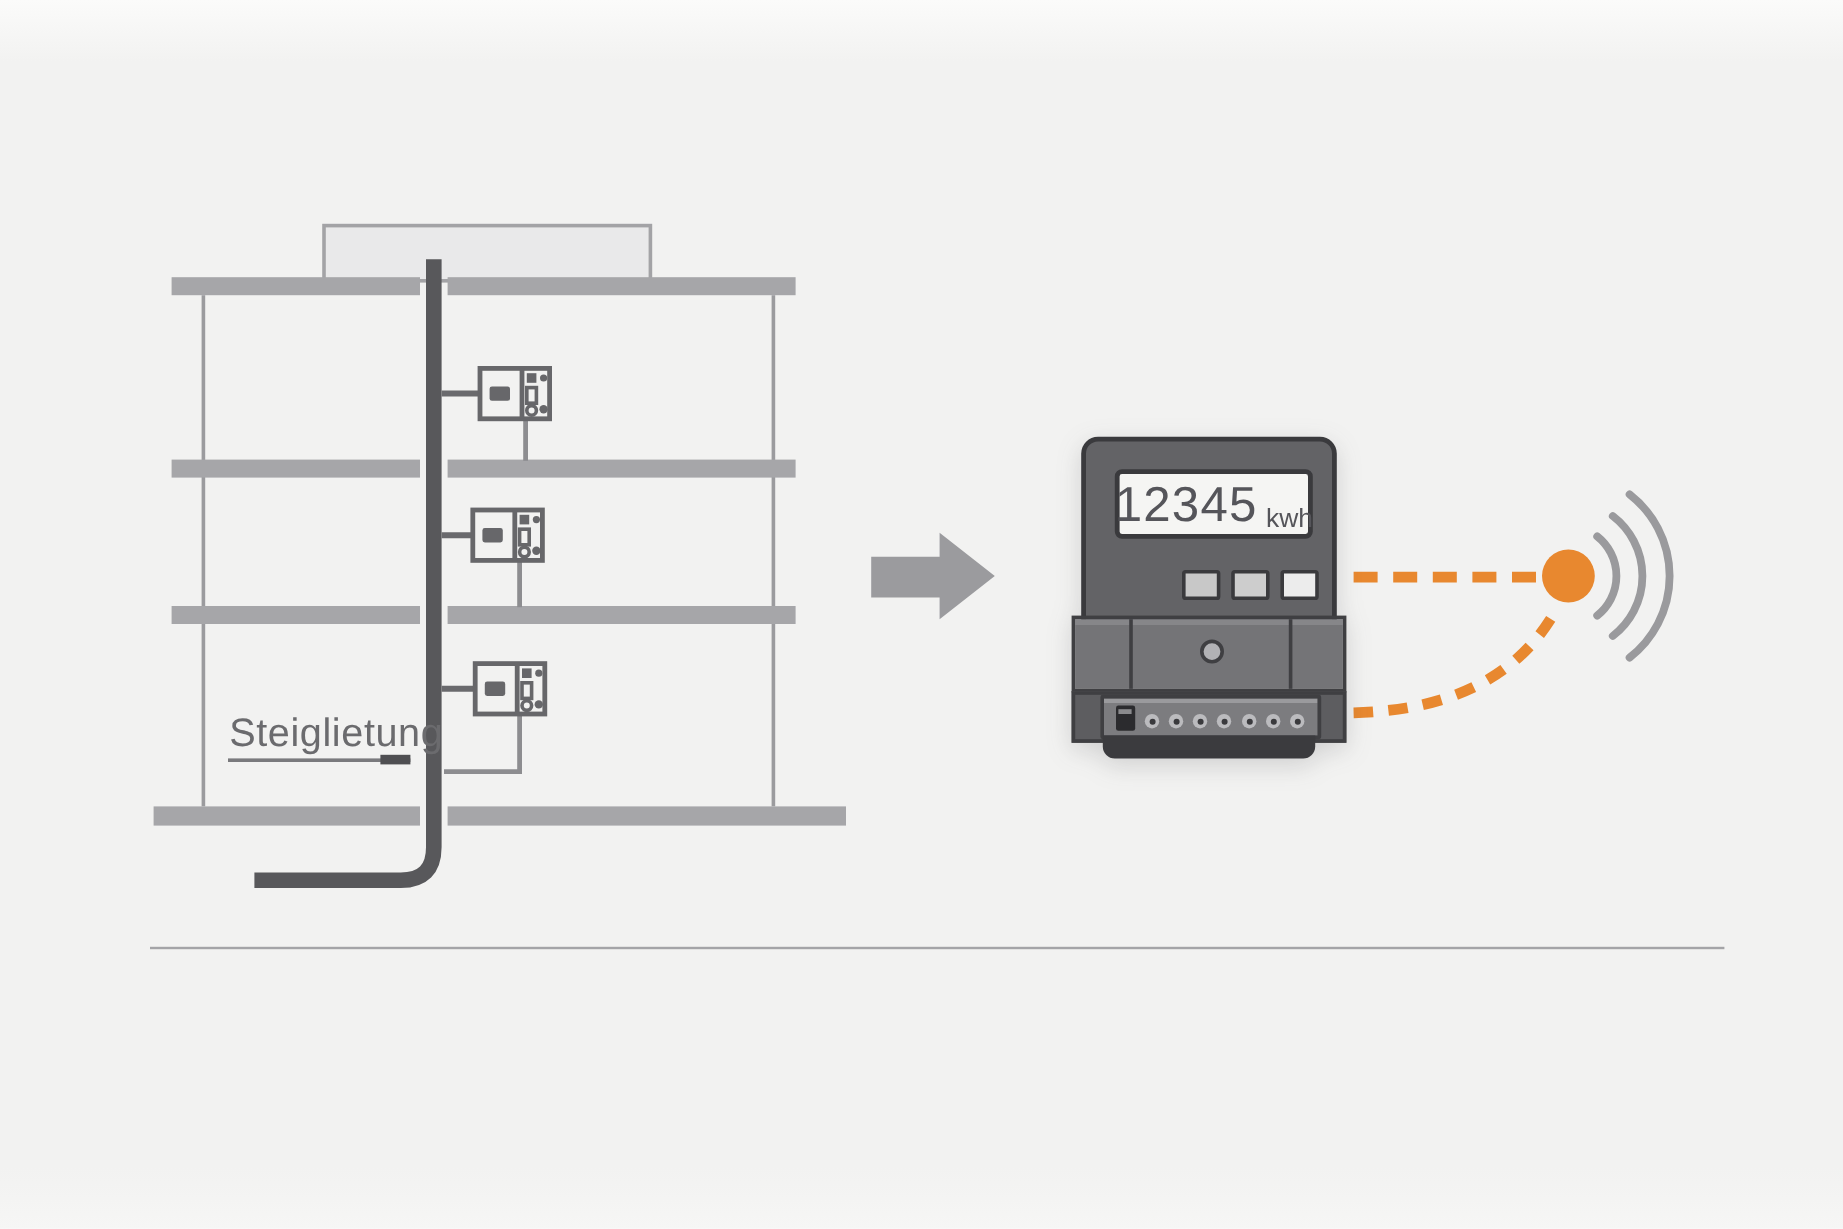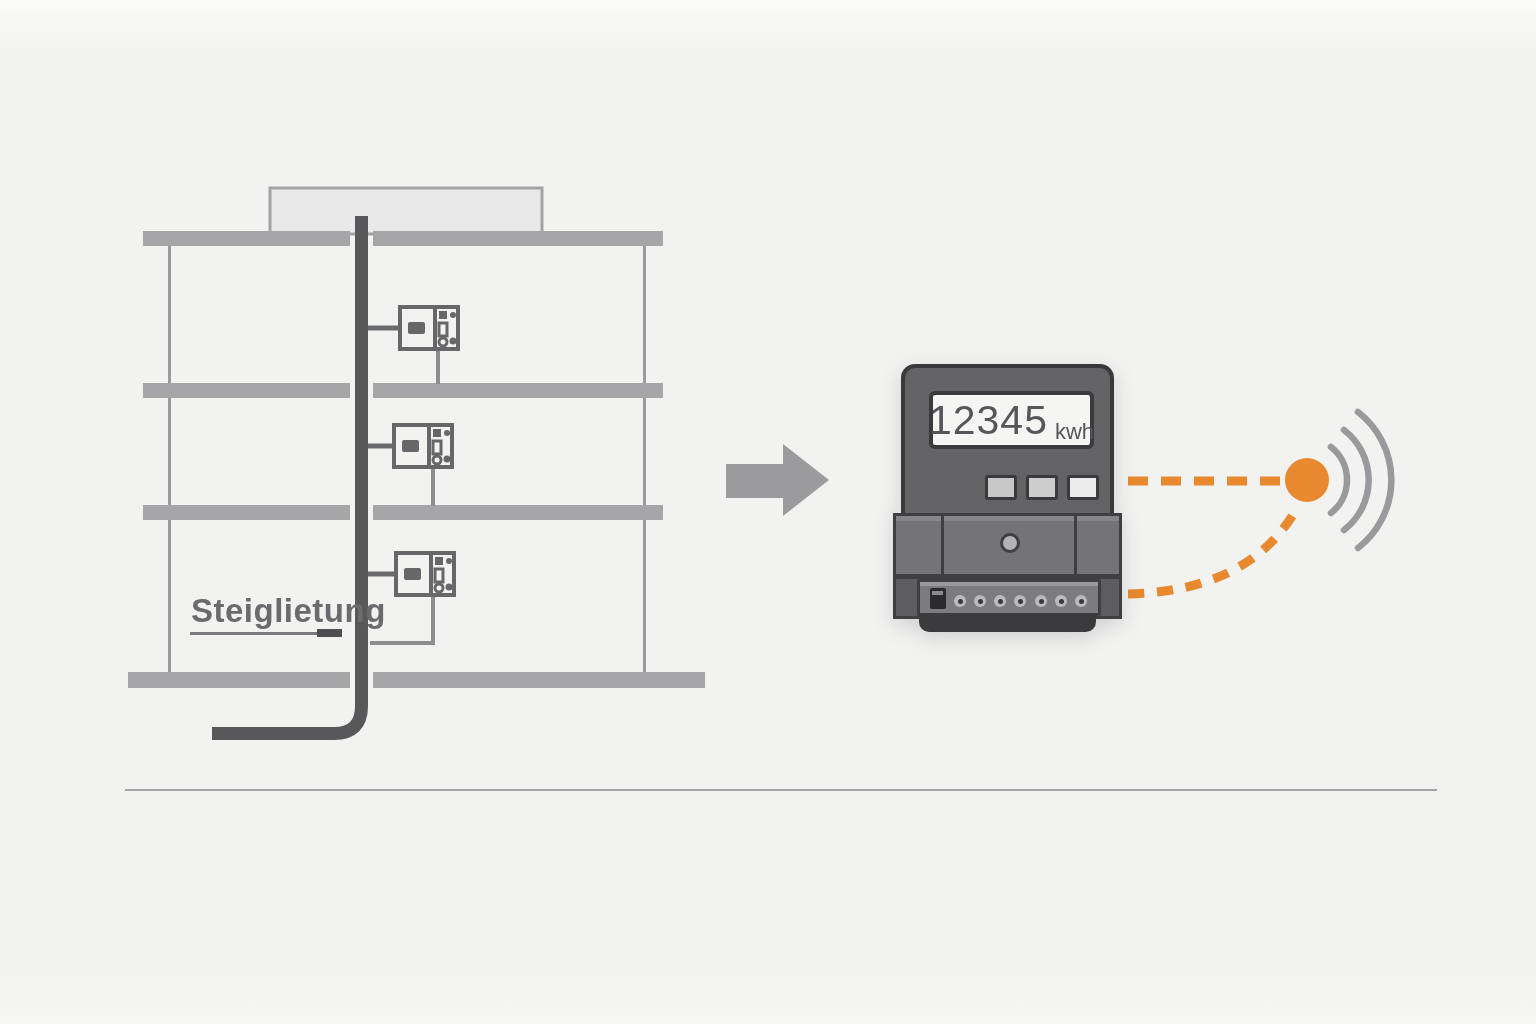--- a/index.html
+++ b/index.html
@@ -6,21 +6,21 @@
   body{
     width:1536px;height:1024px;position:relative;overflow:hidden;
     background:linear-gradient(180deg,#fbfbfa 0%,#f2f2f1 5%,#f2f2f1 95%,#f6f6f5 100%);
     font-family:"Liberation Sans", sans-serif;
   }
   .abs{position:absolute;}
   svg.layer{position:absolute;left:0;top:0;width:1536px;height:1024px;}
 
   
   .riser-label{
-    left:191px;top:592px;font-size:33px;font-weight:700;
+    left:191px;top:592px;font-size:33px;font-weight:400;
     color:#6b6b6e;letter-spacing:0.5px;
   }
   .riser-underline{left:190px;top:632px;width:152px;height:3px;background:#7a7a7d;}
   .riser-underline-tab{left:317px;top:629px;width:25px;height:8px;background:#4f4f52;}
 
   
   .meter{left:893px;top:364px;width:229px;height:268px;filter:drop-shadow(0 6px 10px rgba(60,60,65,0.18));}
   .meter *{box-sizing:border-box;}
   .meter-top{
     position:absolute;left:8px;top:0;width:213px;height:188px;

